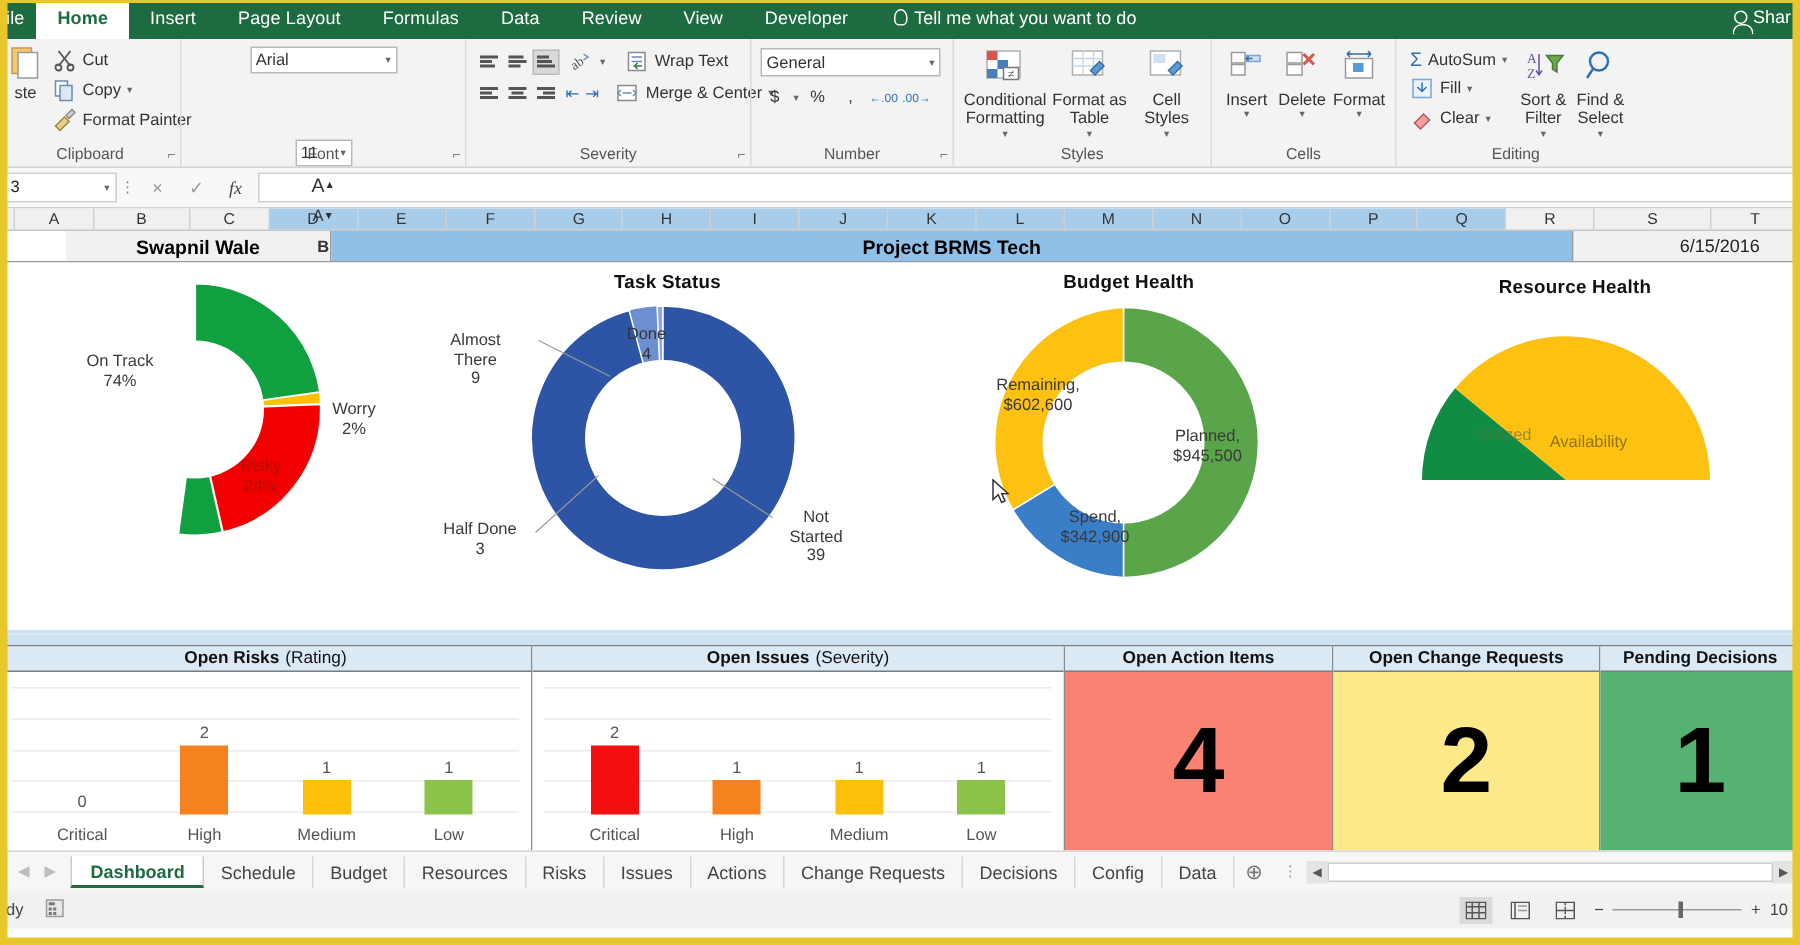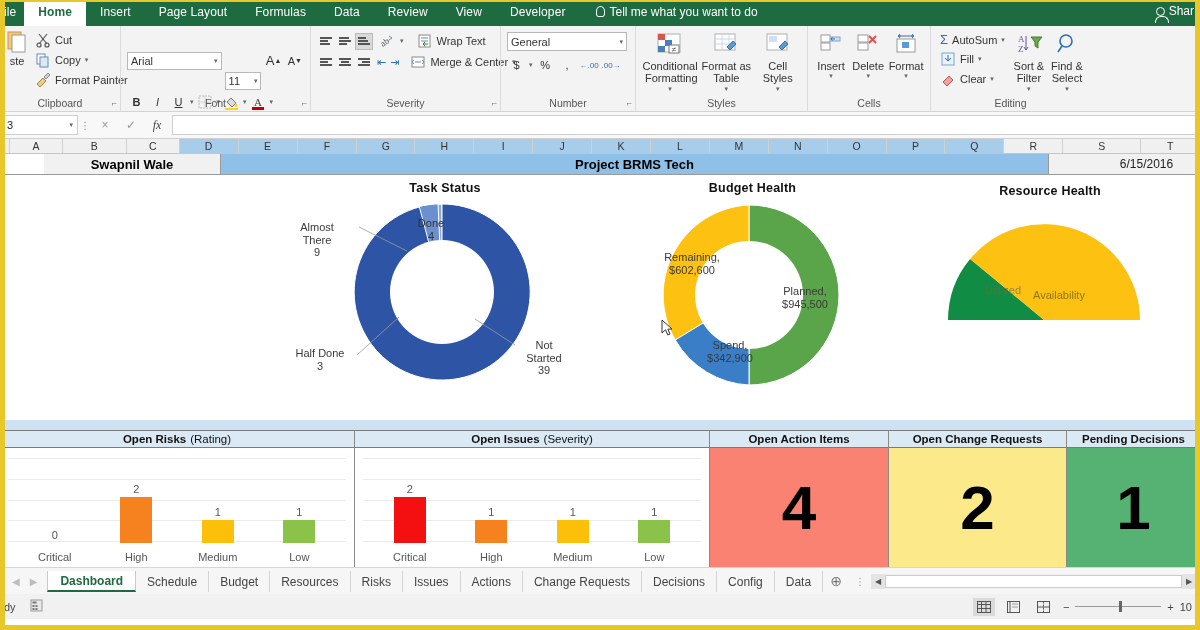--- a/index.html
+++ b/index.html
@@ -51,21 +51,21 @@
   .rgroup-launch { position:absolute; bottom:3px; right:3px; font-size:9px; color:#777;}
   .rbody { display:flex; gap:4px; }
   .col { display:flex; flex-direction:column; gap:2px; }
   .ritem { display:flex; align-items:center; gap:4px; font-size:11px; color:#333; padding:1px 3px; white-space:nowrap;}
   .bigbtn { display:flex; flex-direction:column; align-items:center; justify-content:flex-start;
             width:58px; font-size:11px; color:#333; text-align:center; line-height:1.15; padding-top:2px;}
   .bigbtn .glyph { margin-bottom:2px; }
   .icon-sq { width:16px;height:16px;display:inline-block;}
   .caret { font-size:7px; color:#666; }
 
-  .fontbox { display:flex; gap:3px; align-items:center; }
+  .fontbox { display:flex; gap:3px; align-items:center;flex-direction:column; }
   .combo { height:18px; border:1px solid #b8b8b8; background:#fff; display:flex; align-items:center;
            padding:0 3px; font-size:11px; color:#333; justify-content:space-between;}
   .sqbtn { width:19px;height:18px; display:flex;align-items:center;justify-content:center; font-size:11px; color:#333;}
   .sqbtn.bold{font-weight:bold;} .sqbtn.ital{font-style:italic;} .sqbtn.und{text-decoration:underline;}
   .align-row { display:flex; gap:1px; }
   .ab { width:18px;height:17px; display:flex;align-items:center;justify-content:center;}
   .ab i { display:block; width:12px; }
   .ab i b { display:block; height:1.5px; background:#555; margin:1.5px 0;}
   .ab.sel { background:#d9d9d9; border:1px solid #bbb;}
 
@@ -376,21 +376,21 @@
         <span class="glyph">
           <svg width="26" height="22" viewBox="0 0 26 22">
             <rect x="1" y="1" width="22" height="18" fill="#fff" stroke="#b0b0b0"></rect>
             <rect x="1" y="1" width="7" height="6" fill="#d9534f"></rect>
               <rect x="8" y="7" width="7" height="6" fill="#4a7ebb"></rect>
             <rect x="1" y="13" width="7" height="6" fill="#4a7ebb"></rect>
             <rect x="12" y="12" width="10" height="8" fill="#fff" stroke="#777"></rect>
             <text x="17" y="19" font-size="8" text-anchor="middle" fill="#333" font-family="Liberation Serif, serif">≠</text>
           </svg>
         </span>
-        <span style="white-space:pre-line;text-align:right;">Conditional
+        <span style="white-space:pre-line;">Conditional
 Formatting</span>
         <span class="caret">▾</span>
       </div>
       <div class="bigbtn" style="width:54px;">
         <span class="glyph">
           <svg width="26" height="22" viewBox="0 0 26 22">
             <rect x="2" y="1" width="20" height="16" fill="#fff" stroke="#b0b0b0"></rect>
             <line x1="2" y1="6" x2="22" y2="6" stroke="#c8d8e8"></line>
               <line x1="2" y1="11" x2="22" y2="11" stroke="#c8d8e8"></line>
             <line x1="9" y1="1" x2="9" y2="17" stroke="#c8d8e8"></line>
@@ -552,20 +552,39 @@
 
 <div class="titlerow">
   <div class="title-name" style="width:177px;margin-left:44px;">Swapnil Wale</div>
   <div class="title-proj" style="width:828px;">Project BRMS Tech</div>
   <div class="title-date" style="flex:1;">6/15/2016</div>
 </div>
 
 <div class="charts">
 
   <div class="chartcell" style="width:285px;">
+    <div class="donut-wrap" style="width:180px;height:180px;margin-top:8px;margin-left:40px;">
+      <svg width="180" height="180" viewBox="0 0 180 180">
+
+        <path d="M90 90 L90 6 A84 84 0 1 1 78.7 173.2 Z" fill="#11a040" stroke="#fff" stroke-width="1.5"></path>
+
+        <path d="M90 90 L78.7 173.2 A84 84 0 0 1 6.7 101.5 Z" fill="#11a040" stroke="#fff" stroke-width="1.5" opacity="0"></path>
+        <g transform="rotate(0 90 90)">
+          <path d="M90 90 L173.3 78.4 A84 84 0 0 1 173.9 86.4 Z" fill="#ffc000" stroke="#fff" stroke-width="1.2"></path>
+          <path d="M90 90 L173.9 86.4 A84 84 0 0 1 108.5 171.9 Z" fill="#f20000" stroke="#fff" stroke-width="1.5"></path>
+        </g>
+        <circle cx="90" cy="90" r="46" fill="#fff"></circle>
+      </svg>
+      <div class="dlabel" style="left:5px; top:52px; width:70px;">On Track
+74%</div>
+      <div class="dlabel" style="left:166px; top:84px; width:60px;">Worry
+2%</div>
+      <div class="dlabel dark-on-red" style="left:106px; top:122px; width:56px; opacity:.45;">Risky
+24%</div>
+    </div>
   </div>
 
   <div class="chartcell" style="width:320px;">
     <div class="chart-title">Task Status</div>
     <div class="donut-wrap" style="width:190px;height:190px;margin-top:2px;margin-left:62px;">
       <svg width="190" height="190" viewBox="0 0 190 190">
 
         <g transform="rotate(-26.2 95 95)">
           <path d="M95 95 L95 7 A88 88 0 0 1 133.9 16.0 Z" fill="#8ca7d8" stroke="#fff" stroke-width="1"></path>
         </g>

